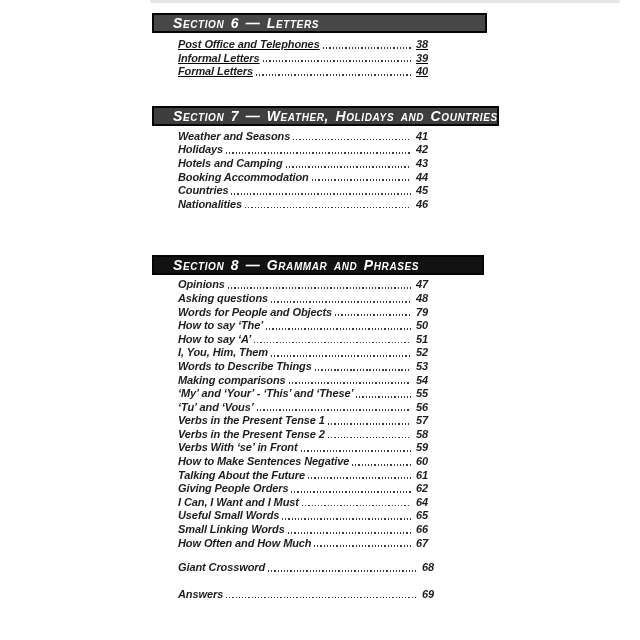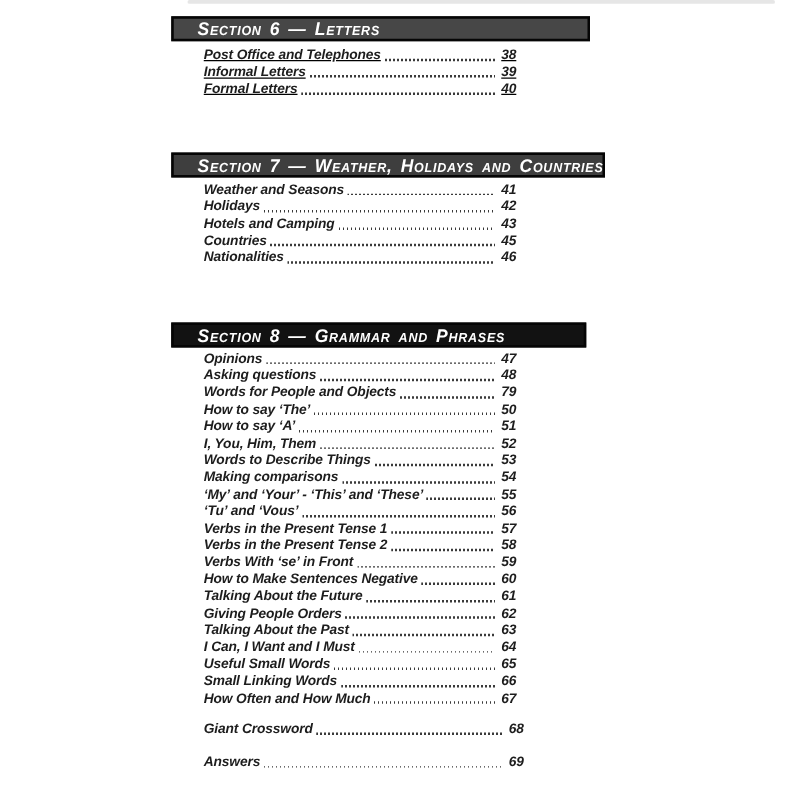--- a/index.html
+++ b/index.html
@@ -5,41 +5,41 @@
   html,body{margin:0;padding:0;}
   body{
     width:640px;height:640px;position:relative;overflow:hidden;
     background:var(--paper,#ffffff);
     font-family:"Liberation Sans",sans-serif;
   }
   .top-smudge{
     position:absolute;top:0;left:150px;width:470px;height:3px;
     background:#d8d8d8;opacity:.65;border-radius:2px;
   }
-  .toc{position:absolute;left:137px;top:13px;width:360px;}
+  .toc{position:absolute;left:152px;top:13px;width:360px;}
   .section{display:block;}
   .bar{
     height:20px;box-sizing:border-box;
     border:2px solid #050505;
     display:flex;align-items:center;
     padding-left:19px;
   }
   .s0 .bar{width:335px;background:var(--bar6,#474747);}
   .s1 .bar{width:347px;background:var(--bar7,#3e3e3e);}
   .s2 .bar{width:332px;background:var(--bar8,#121212);}
   .bar-title{
     font-style:italic;font-weight:700;font-size:14px;
     font-variant:small-caps;
     color:var(--bartext,#ffffff);
     letter-spacing:.6px;word-spacing:2px;white-space:nowrap;
     transform:scaleY(1.05);
   }
   .entries{margin-left:26px;width:256px;}
   .s0 .entries{margin-top:5px;text-decoration:underline;}
-  .s1{margin-top:43px;}
+  .s1{margin-top:27px;}
   .s1 .entries{margin-top:4px;}
   .s2{margin-top:44px;}
   .s2 .entries{margin-top:3px;}
   .entry{
     display:flex;align-items:baseline;
     height:13.6px;line-height:13.6px;
     font-style:italic;font-weight:700;font-size:11px;
     color:var(--ink,#1d1d1d);
     letter-spacing:-0.1px;
   }
@@ -101,20 +101,25 @@
     <span class="dots"></span>
     <span class="page">42</span>
   </div>
 
   <div class="entry">
     <span class="label">Hotels and Camping</span>
     <span class="dots"></span>
     <span class="page">43</span>
   </div>
 
+  <div class="entry">
+    <span class="label">Booking Accommodation</span>
+    <span class="dots"></span>
+    <span class="page">44</span>
+  </div>
 
   <div class="entry">
     <span class="label">Countries</span>
     <span class="dots"></span>
     <span class="page">45</span>
   </div>
 
   <div class="entry">
     <span class="label">Nationalities</span>
     <span class="dots"></span>
@@ -217,25 +222,20 @@
     <span class="dots"></span>
     <span class="page">61</span>
   </div>
 
   <div class="entry">
     <span class="label">Giving People Orders</span>
     <span class="dots"></span>
     <span class="page">62</span>
   </div>
 
-  <div class="entry">
-    <span class="label">Talking About the Past</span>
-    <span class="dots"></span>
-    <span class="page">63</span>
-  </div>
 
   <div class="entry">
     <span class="label">I Can, I Want and I Must</span>
     <span class="dots"></span>
     <span class="page">64</span>
   </div>
 
   <div class="entry">
     <span class="label">Useful Small Words</span>
     <span class="dots"></span>

